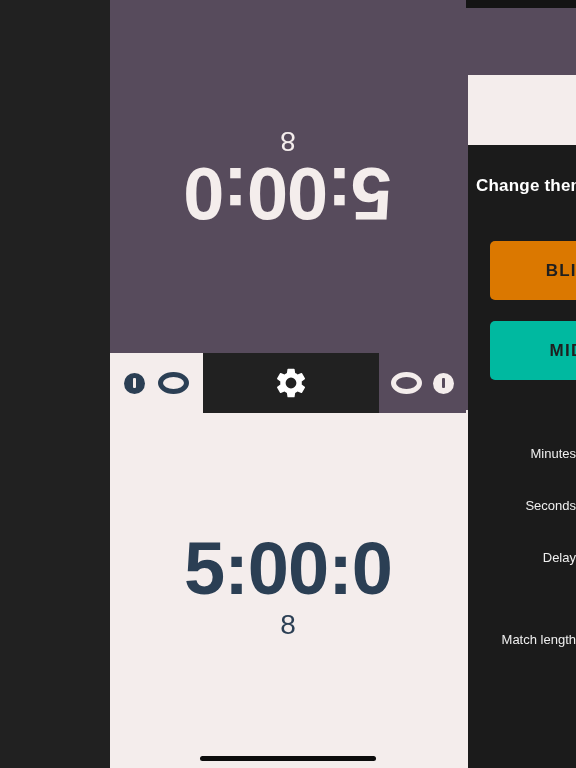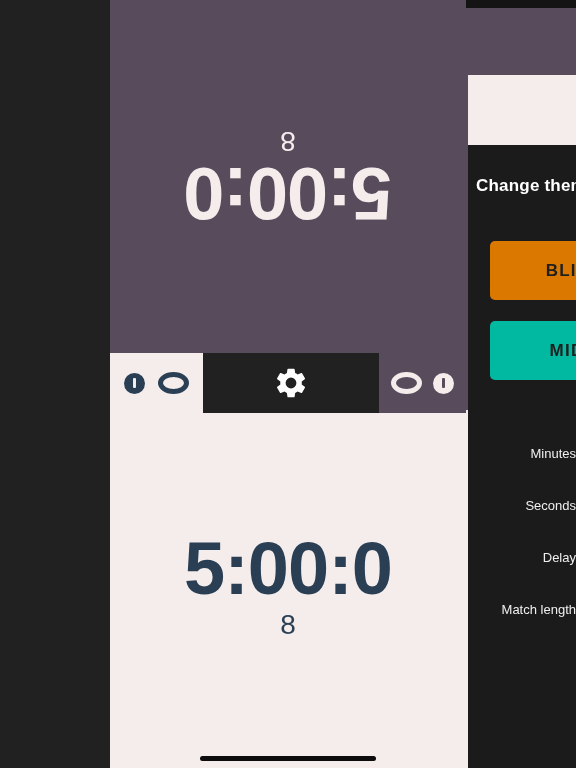--- a/index.html
+++ b/index.html
@@ -144,21 +144,21 @@
   #theme-btn-0 { top:241px; }
   #theme-btn-1 { top:321px; }
 
   .setting-label {
     position:absolute; right:0px; width:200px; text-align:right;
     font-size:13px; color:#efefef; white-space:nowrap;
   }
   #setting-0 { top:446px; }
   #setting-1 { top:498px; }
   #setting-2 { top:550px; }
-  #setting-3 { top:602px; }
+  #setting-3 { top:632px; }
 </style>
 </head>
 <body>
 
 <div id="screen">
 
   <div class="backdrop-left"></div>
   <div class="backdrop-topbar"></div>
 
   <div class="app">

